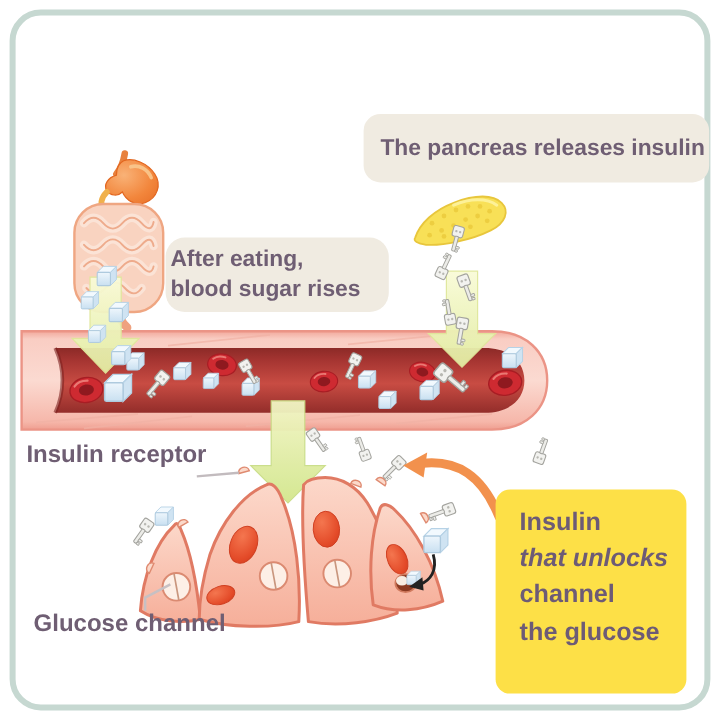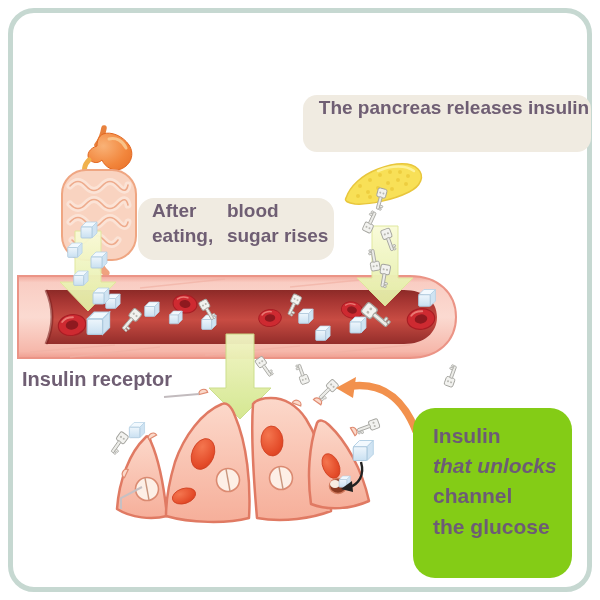--- a/index.html
+++ b/index.html
@@ -3,29 +3,29 @@
 <meta charset="utf-8">
 <style>
   html,body{margin:0;padding:0;width:600px;height:600px;background:#ffffff;
     font-family:"Liberation Sans",sans-serif;}
   .canvas{position:absolute;inset:0;width:600px;height:600px;overflow:hidden;background:#fff;}
   .frame{position:absolute;inset:8px;border:5px solid #c6d8d1;border-radius:26px;pointer-events:none;}
   .title{position:absolute;top:26px;left:0;width:100%;margin:0;text-align:center;
     font-family:"Liberation Serif",serif;font-weight:400;font-size:39px;color:#26789b;}
   svg.art{position:absolute;left:0;top:0;width:600px;height:600px;}
   .callout{position:absolute;background:#f0ebe1;color:#6f5e73;font-weight:700;
-    border-radius:14px;display:flex;flex-direction:row;justify-content:center;line-height:1.33;}
+    border-radius:14px;display:flex;flex-direction:column;justify-content:center;line-height:1.33;}
   .callout span{display:block;}
   .co1{left:303px;top:95px;width:274px;height:57px;font-size:19px;padding-left:14px;}
-  .co2{left:138px;top:198px;width:182px;height:62px;font-size:19px;padding-left:14px;border-radius:16px;}
+  .co2{left:138px;top:198px;width:182px;height:62px;font-size:19px;padding-left:4px;border-radius:16px;}
   .lbl{position:absolute;color:#6f5e73;font-size:20px;font-weight:700;white-space:nowrap;}
   .lbl-receptor{left:22px;top:368px;}
   .lbl-channel{left:28px;top:509px;}
-  .ibox{position:absolute;left:413px;top:408px;width:159px;height:170px;background:#84cc16;
-    border-radius:22px;color:#6d5b76;font-size:21px;font-weight:600;line-height:1.44;
+  .ibox{position:absolute;left:413px;top:408px;width:159px;height:170px;background:#fde047;
+    border-radius:12px;color:#6d5b76;font-size:21px;font-weight:600;line-height:1.44;
     padding:13px 0 0 20px;box-sizing:border-box;}
   .ibox .b{font-weight:800;}
   .ibox em{font-style:italic;}
 </style>
 </head>
 <body>
 
 <div class="canvas">
 
   <svg class="art" viewBox="0 0 600 600">
@@ -256,20 +256,21 @@
   <div class="callout co1">
     <span>The pancreas releases insulin</span>
   </div>
 
   <div class="callout co2">
     <span>After eating,</span>
     <span>blood sugar rises</span>
   </div>
 
   <div class="lbl lbl-receptor">Insulin receptor</div>
+  <div class="lbl lbl-channel">Glucose channel</div>
 
   <div class="ibox">
     <div class="b">Insulin</div>
     <div><em>that unlocks</em></div>
     <div>channel</div>
     <div>the glucose</div>
   </div>
 
 </div>
 

